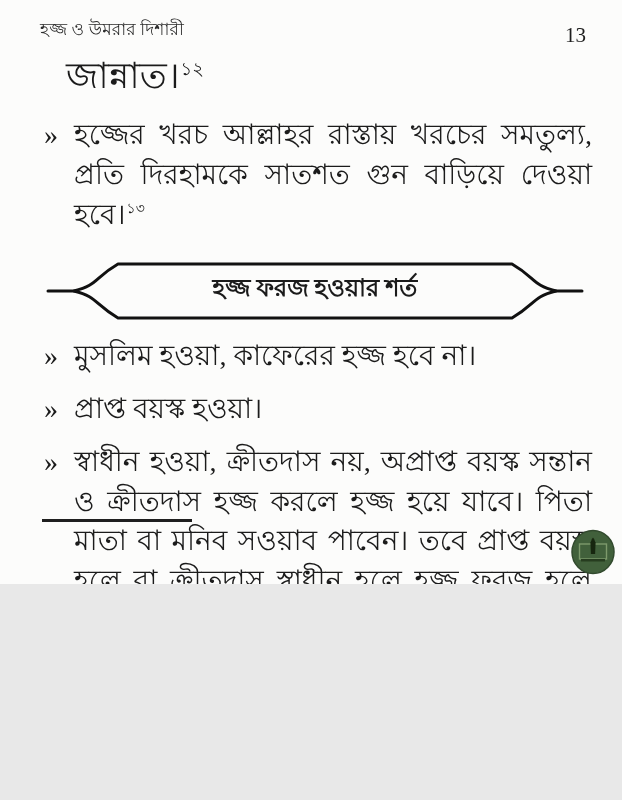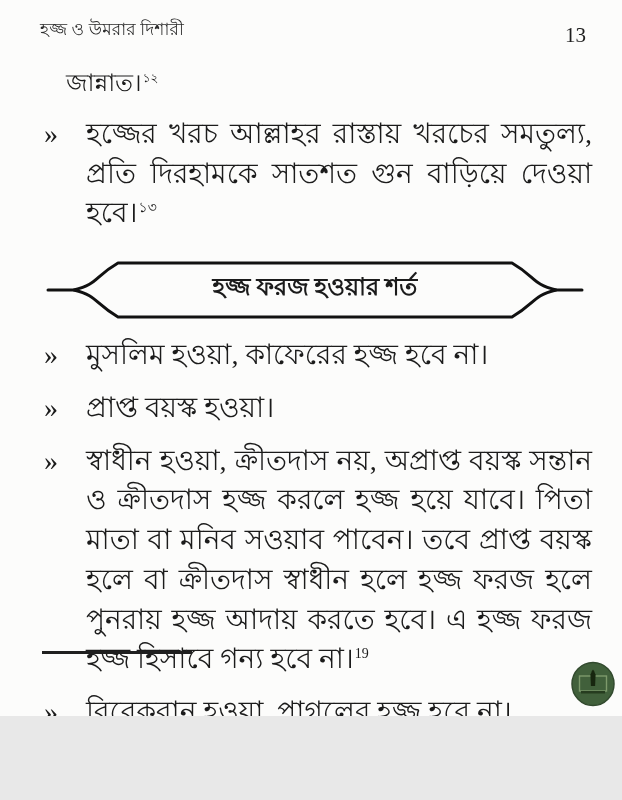--- a/index.html
+++ b/index.html
@@ -1,34 +1,34 @@
 <!DOCTYPE html>
 <html><head>
 <meta charset="utf-8">
 <style>
   html,body { margin:0; padding:0; background:#e8e8e8; }
   .page {
-    position:relative; width:622px; height:716px; margin:0 auto;
+    position:relative; width:622px; height:584px; margin:0 auto;
     background:#fcfcfb; color:#1b1b1b; overflow:hidden;
     font-family:"Liberation Serif","DejaVu Serif",serif;
   }
   
   .header { display:flex; justify-content:space-between; align-items:flex-start;
             padding:16px 36px 0 40px; }
   .header-title { font-size:17px; color:#2b2b2b; letter-spacing:0.2px; }
   .page-number { font-size:21px; color:#1e1e1e; padding-top:7px; }
 
   
   .content { padding:0 30px 0 44px; }
-  .intro { margin-top:18px; padding-left:22px; font-size:24px; line-height:1.45; }
+  .intro { margin-top:2px; padding-left:22px; font-size:36px; line-height:1.45; }
   sup.fn { font-size:0.5em; vertical-align:super; line-height:0; margin-left:1px; }
 
   .bullet { display:flex; margin-top:13px; font-size:28px; line-height:1.42; }
   .bullet .marker { flex:0 0 30px; width:30px; }
-  .bullet .btext { flex:1; text-align:justify;margin-left:12px; }
+  .bullet .btext { flex:1; text-align:justify; }
   .bullet.single .btext { text-align:left; }
 
   
   .banner-wrap { position:relative; height:64px; margin:25px 0 3px -6px; }
   .banner-svg { display:block; margin:0 auto; }
   .banner-label { position:absolute; inset:0; display:flex; align-items:center;
                   justify-content:center; font-size:24px; font-weight:bold;
                   padding-bottom:4px; }
 
   

